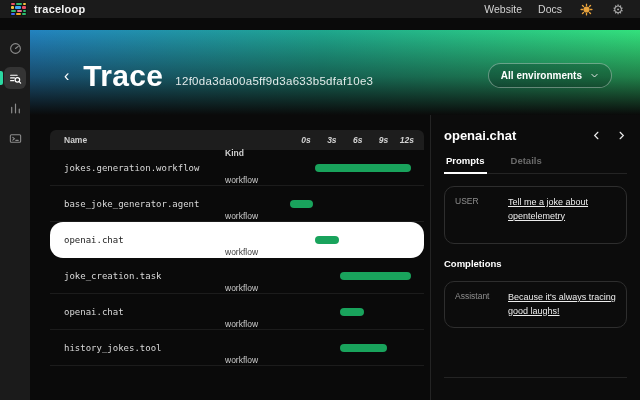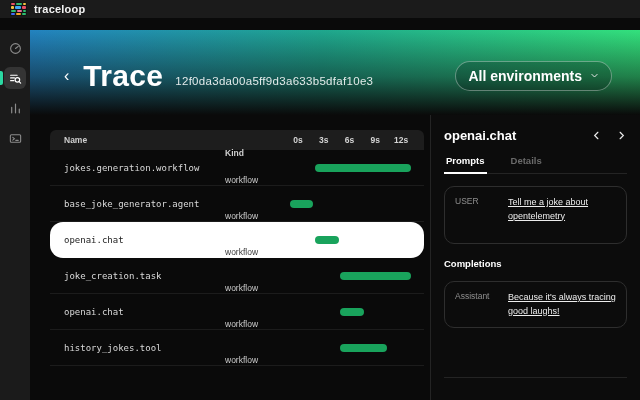--- a/index.html
+++ b/index.html
@@ -47,36 +47,36 @@
     display:flex; align-items:center; padding:6px 28px 0 34px;
   }
   .back-chevron { color:#fff; font-size:16px; cursor:pointer; margin-right:14px; line-height:1; }
   .trace-title { font-size:30px; font-weight:700; color:#fff; letter-spacing:.3px; }
   .trace-id { font-size:11.5px; color:rgba(255,255,255,.88); margin-left:12px; margin-top:10px; letter-spacing:.3px; }
   .env-pill {
     margin-left:auto; display:flex; align-items:center; gap:8px;
     border:1px solid rgba(255,255,255,.35); background:rgba(5,25,20,.22);
     border-radius:999px; padding:6px 12px; cursor:pointer;
   }
-  .env-pill span { font-size:14px; font-weight:600; color:#fff; }
+  .env-pill span { font-size:10px; font-weight:600; color:#fff; }
   .chev-down { color:#eaeaea; }
   
   .main { position:absolute; top:115px; left:30px; right:0; bottom:0; display:flex; }
   .content { flex:1; padding:15px 6px 2px 20px; min-width:0; }
   
   .ttable { width:100%; }
   .thead {
     display:flex; align-items:center; height:20px; background:#1d1d1d;
     border-radius:6px 6px 0 0; font-size:8.5px; font-weight:700; color:#cfcfcf;
   }
   .col-name { width:175px; padding-left:14px; }
   .col-kind { width:60px;margin-top:25px; }
   .col-track { flex:1; margin-right:10px; position:relative; }
   .ticks { display:flex; }
-  .ticks span { flex:1; text-align:center; font-size:8.5px; font-weight:700; color:#d4d4d4; }
+  .ticks span { flex:1; text-align:right; font-size:8.5px; font-weight:700; color:#d4d4d4;font-style:italic; }
   .trow {
     display:flex; align-items:center; height:36px;
     border-bottom:1px solid #1c1c1c; cursor:pointer;
   }
   .cell-name { font-family:"DejaVu Sans Mono", monospace; font-size:9px; color:#dadada; white-space:nowrap; }
   .cell-kind { font-family:Liberation Sans, sans-serif; font-size:8.5px; color:#cccccc; }
   .bar { position:absolute; top:50%; transform:translateY(-50%); height:8px; border-radius:4px; background:var(--accent,#19a35c); }
   .trow.selected { background:#fff; border-radius:13px; border-bottom-color:transparent; }
   .trow.selected .cell-name { color:#1a1a1a; }
   .trow.selected .cell-kind { color:#3a3a3a; }
@@ -132,20 +132,31 @@
             <div class="seg" style="flex:3;background:#2fbf71"></div>
           </div>
         <div class="mrow">
             <div class="seg" style="flex:4;background:#3f6df5"></div>
             <div class="seg" style="flex:5;background:#f5a623"></div>
             <div class="seg" style="flex:4;background:#2fbf71"></div>
           </div>
       </div>
       <span class="brand">traceloop</span>
     </div>
+    <div class="topbar-right">
+      <span class="top-link">Website</span>
+      <span class="top-link">Docs</span>
+      <span class="icon-btn">
+        <svg width="13" height="13" viewBox="0 0 24 24" fill="none" stroke="#e8a33d" stroke-width="2.4" stroke-linecap="round">
+          <circle cx="12" cy="12" r="4.5" fill="#e8a33d"></circle>
+          <path d="M12 2v3M12 19v3M2 12h3M19 12h3M4.5 4.5l2.1 2.1M17.4 17.4l2.1 2.1M19.5 4.5l-2.1 2.1M6.6 17.4l-2.1 2.1"></path>
+        </svg>
+      </span>
+      <span class="icon-btn gear-glyph">⚙</span>
+    </div>
   </div>
 
   <div class="sidebar">
     <div class="side-item">
       <svg width="13" height="13" viewBox="0 0 24 24" fill="none" stroke="currentColor" stroke-width="2" stroke-linecap="round">
         <circle cx="12" cy="12" r="9"></circle>
           <path d="M12 12l5-4"></path>
       </svg>
     </div>
     <div class="side-item active">

